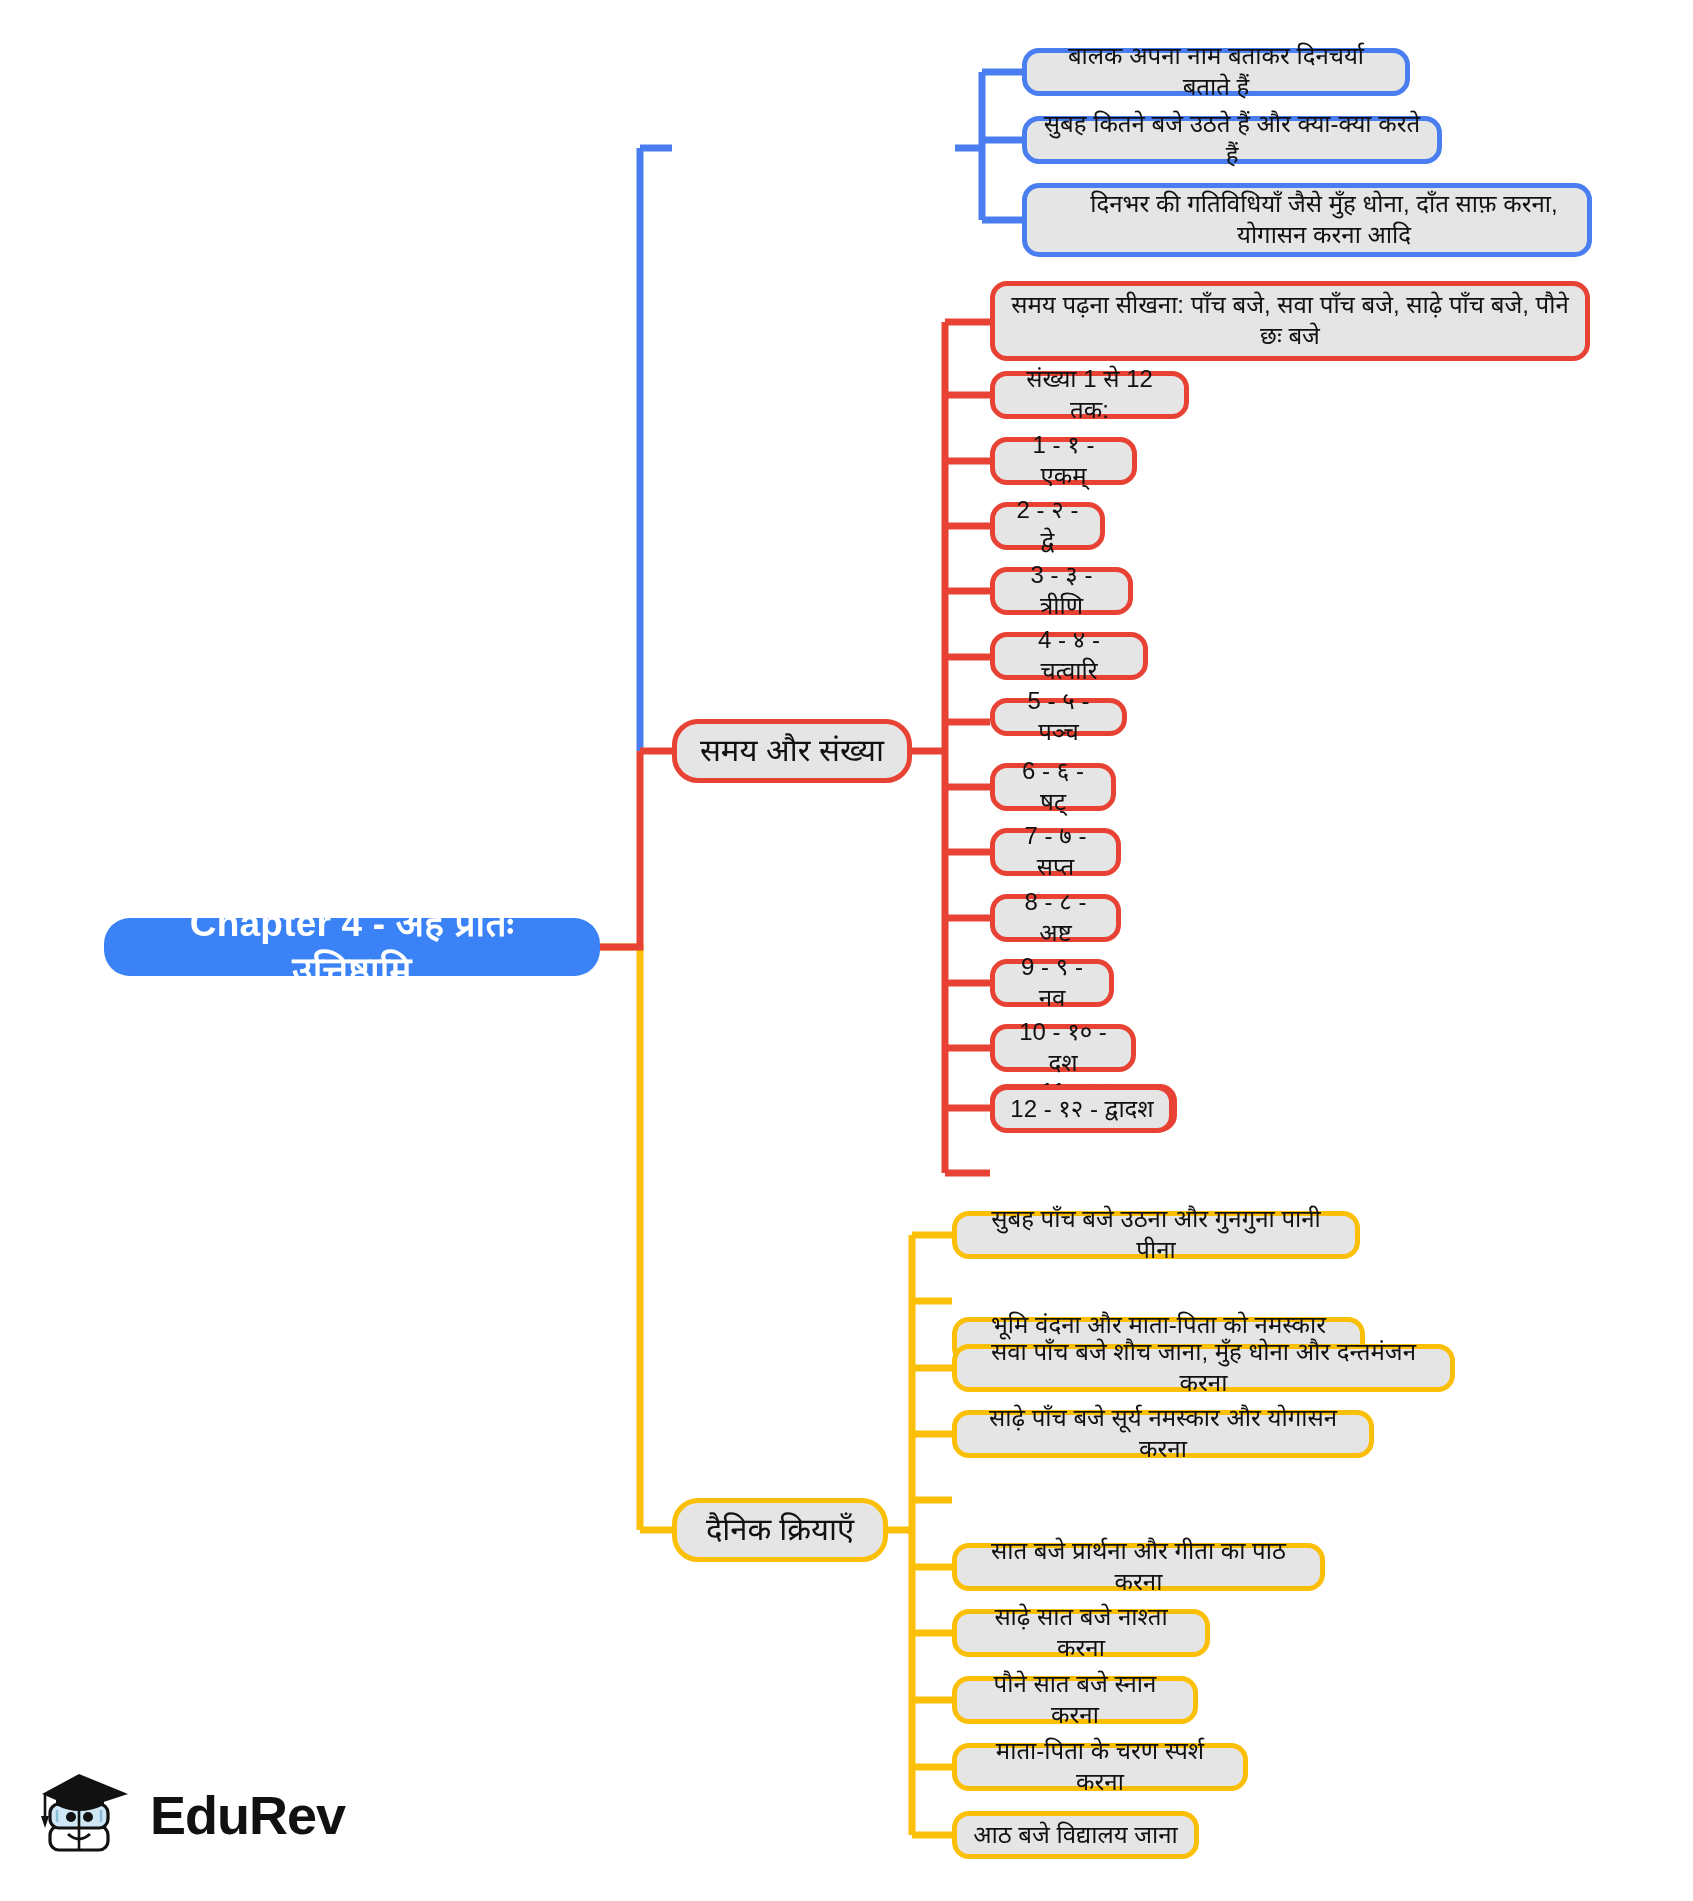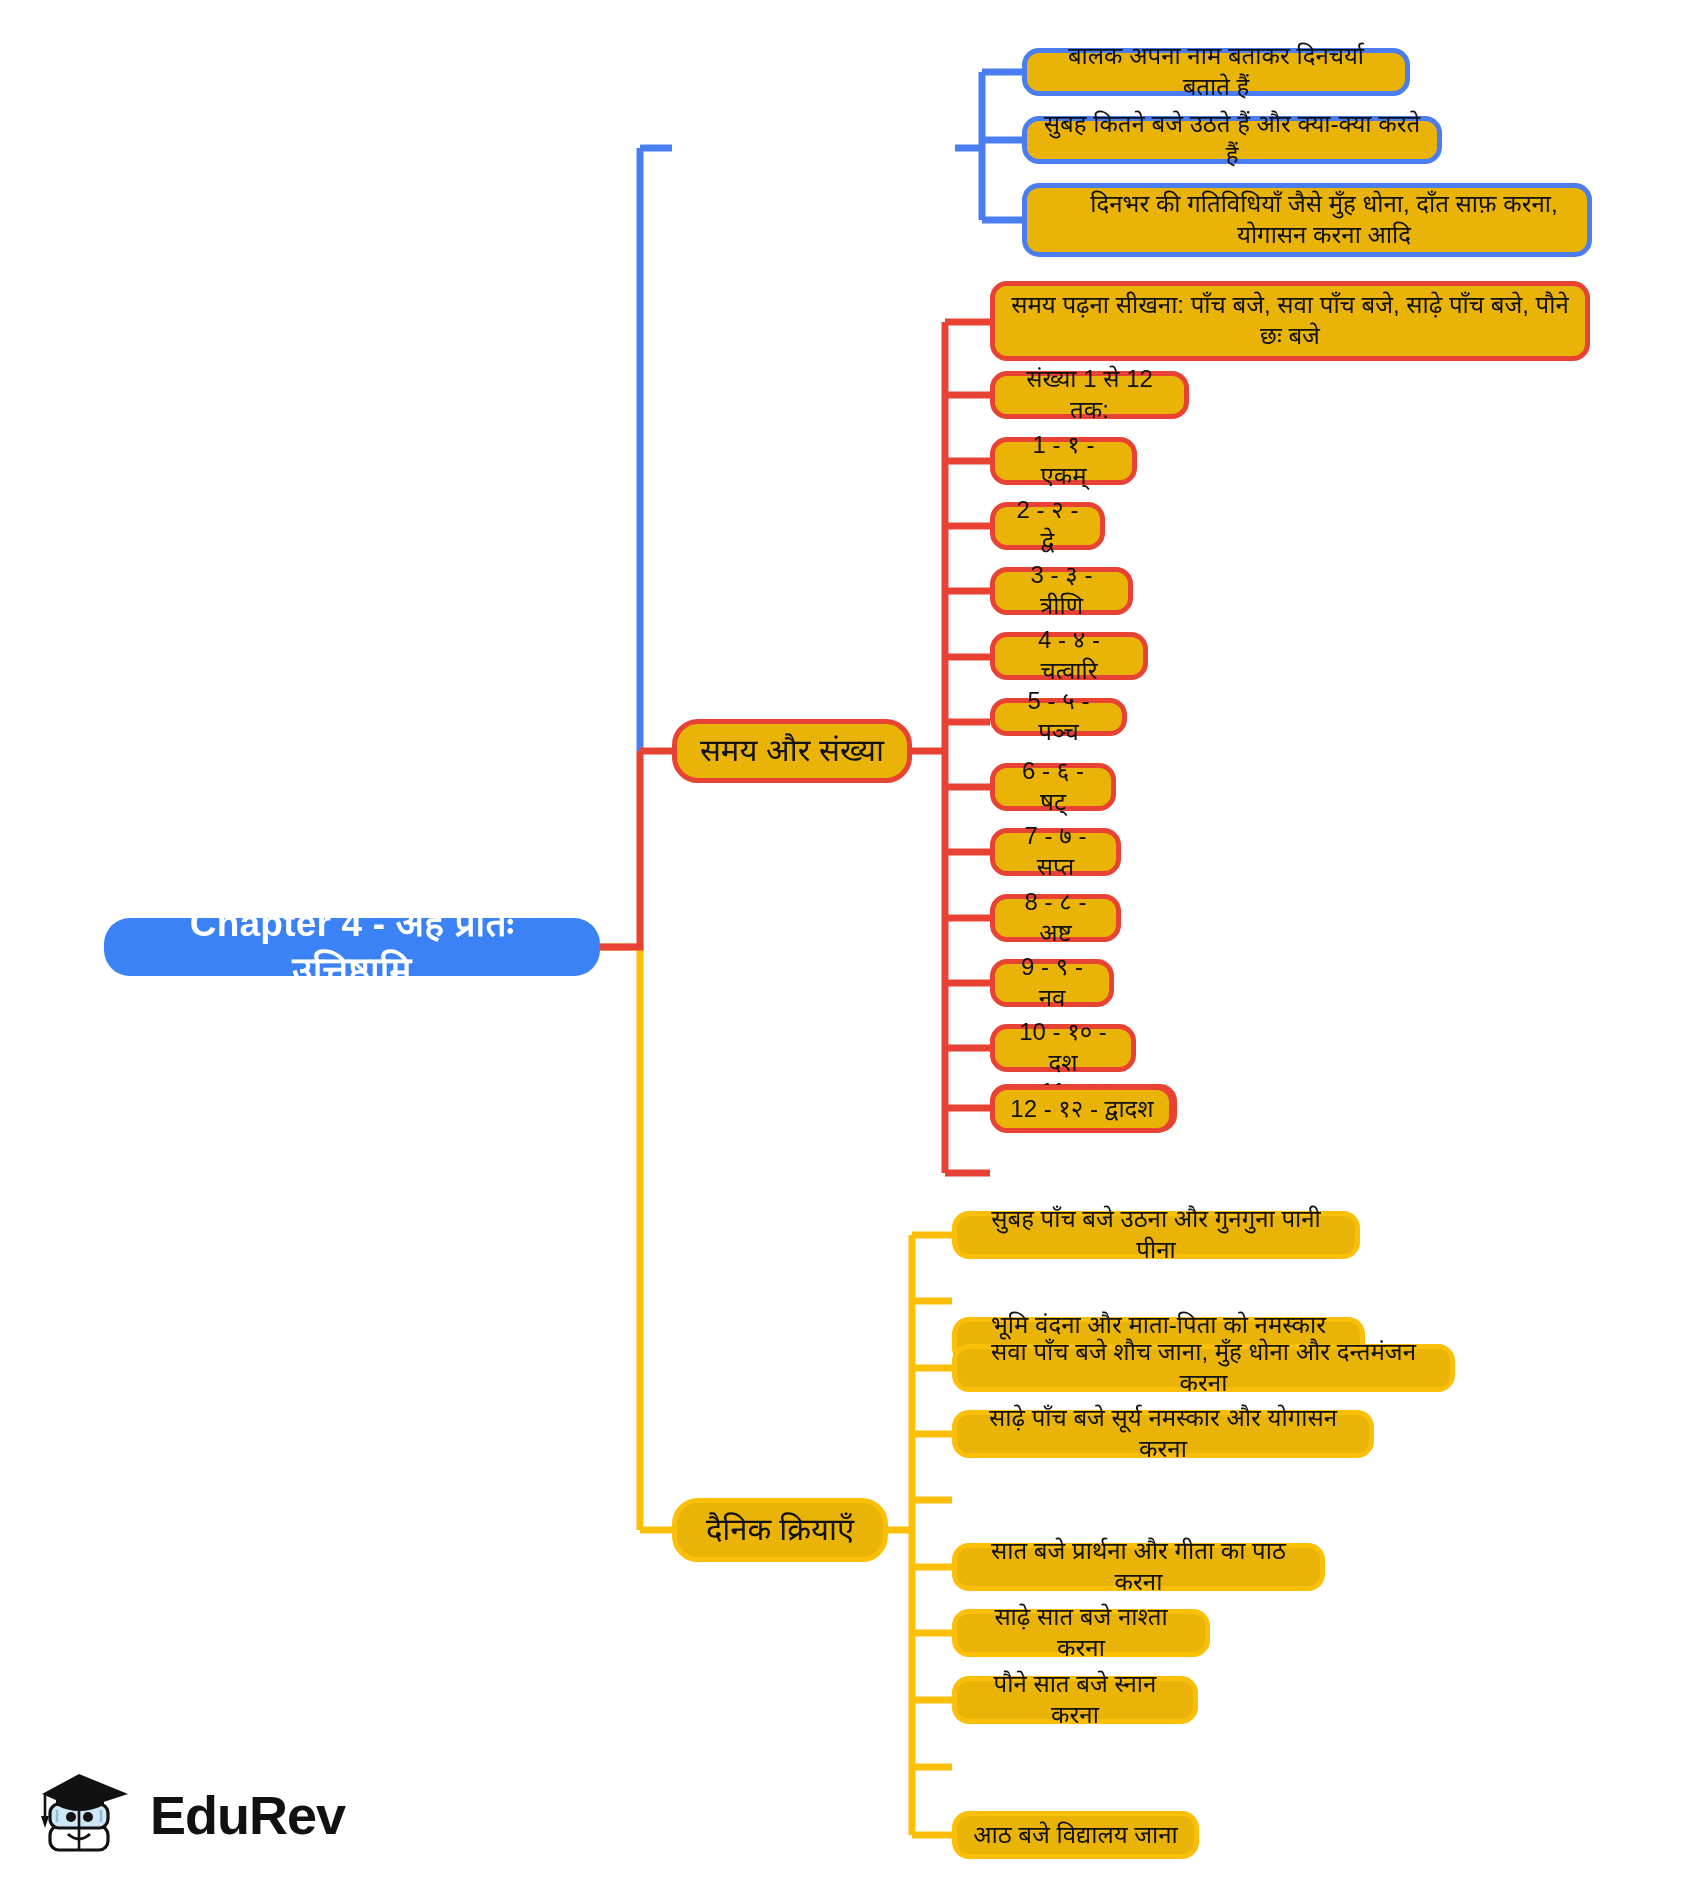--- a/index.html
+++ b/index.html
@@ -26,21 +26,21 @@
     top: 0;
     width: 1693px;
     height: 1901px;
     pointer-events: none;
   }
 
   
   .node {
     position: absolute;
     box-sizing: border-box;
-    background: #eab308;
+    background: #e5e5e5;
     display: flex;
     align-items: center;
     justify-content: center;
     text-align: center;
     line-height: 1.28;
     color: #111111;
     padding: 4px 14px;
   }
 
   .node-root {
@@ -196,20 +196,21 @@
 
   <div class="node node-leaf c-yellow" style="left:952px; top:1410px; width:422px; height:48px;">साढ़े पाँच बजे सूर्य नमस्कार और योगासन करना</div>
 
 
   <div class="node node-leaf c-yellow" style="left:952px; top:1543px; width:373px; height:48px;">सात बजे प्रार्थना और गीता का पाठ करना</div>
 
   <div class="node node-leaf c-yellow" style="left:952px; top:1609px; width:258px; height:48px;">साढ़े सात बजे नाश्ता करना</div>
 
   <div class="node node-leaf c-yellow" style="left:952px; top:1676px; width:246px; height:48px;">पौने सात बजे स्नान करना</div>
 
+  <div class="node node-leaf c-yellow" style="left:952px; top:1743px; width:296px; height:48px;">माता-पिता के चरण स्पर्श करना</div>
 
   <div class="node node-leaf c-yellow" style="left:952px; top:1811px; width:247px; height:48px;">आठ बजे विद्यालय जाना</div>
 
   <div id="edurev-logo">
     <svg width="96" height="86" viewBox="0 0 96 86" xmlns="http://www.w3.org/2000/svg">
 
       <rect x="12" y="54" width="58" height="24" rx="9" fill="#ffffff" stroke="#111111" stroke-width="3.2"></rect>
 
       <rect x="12" y="32" width="58" height="24" rx="9" fill="#cfe6f5" stroke="#111111" stroke-width="3.2"></rect>
 

